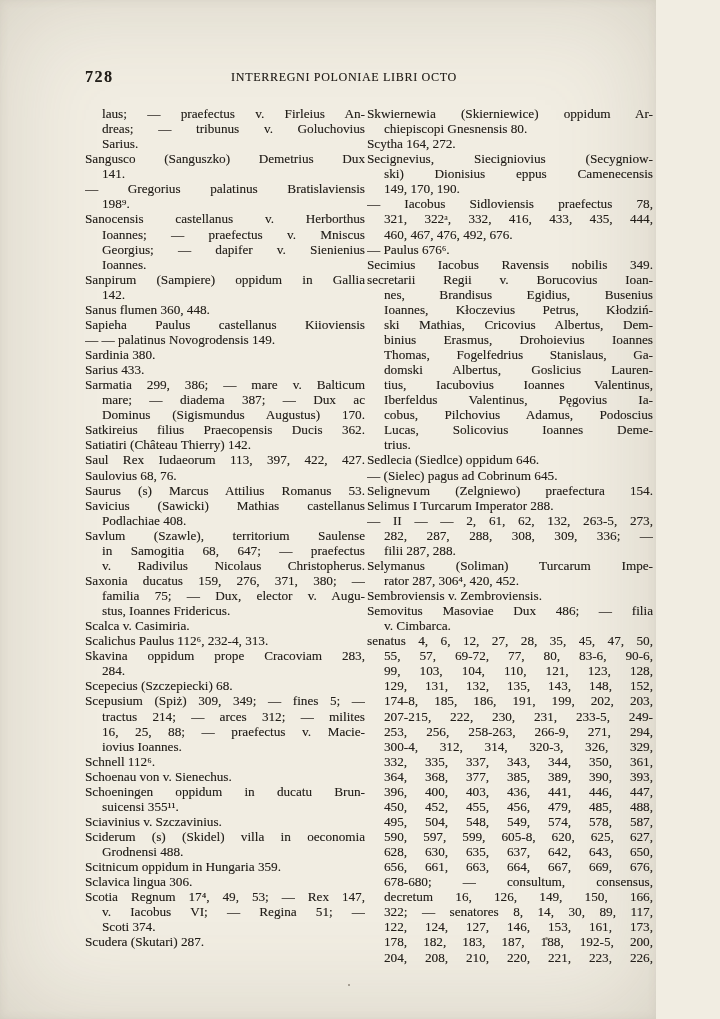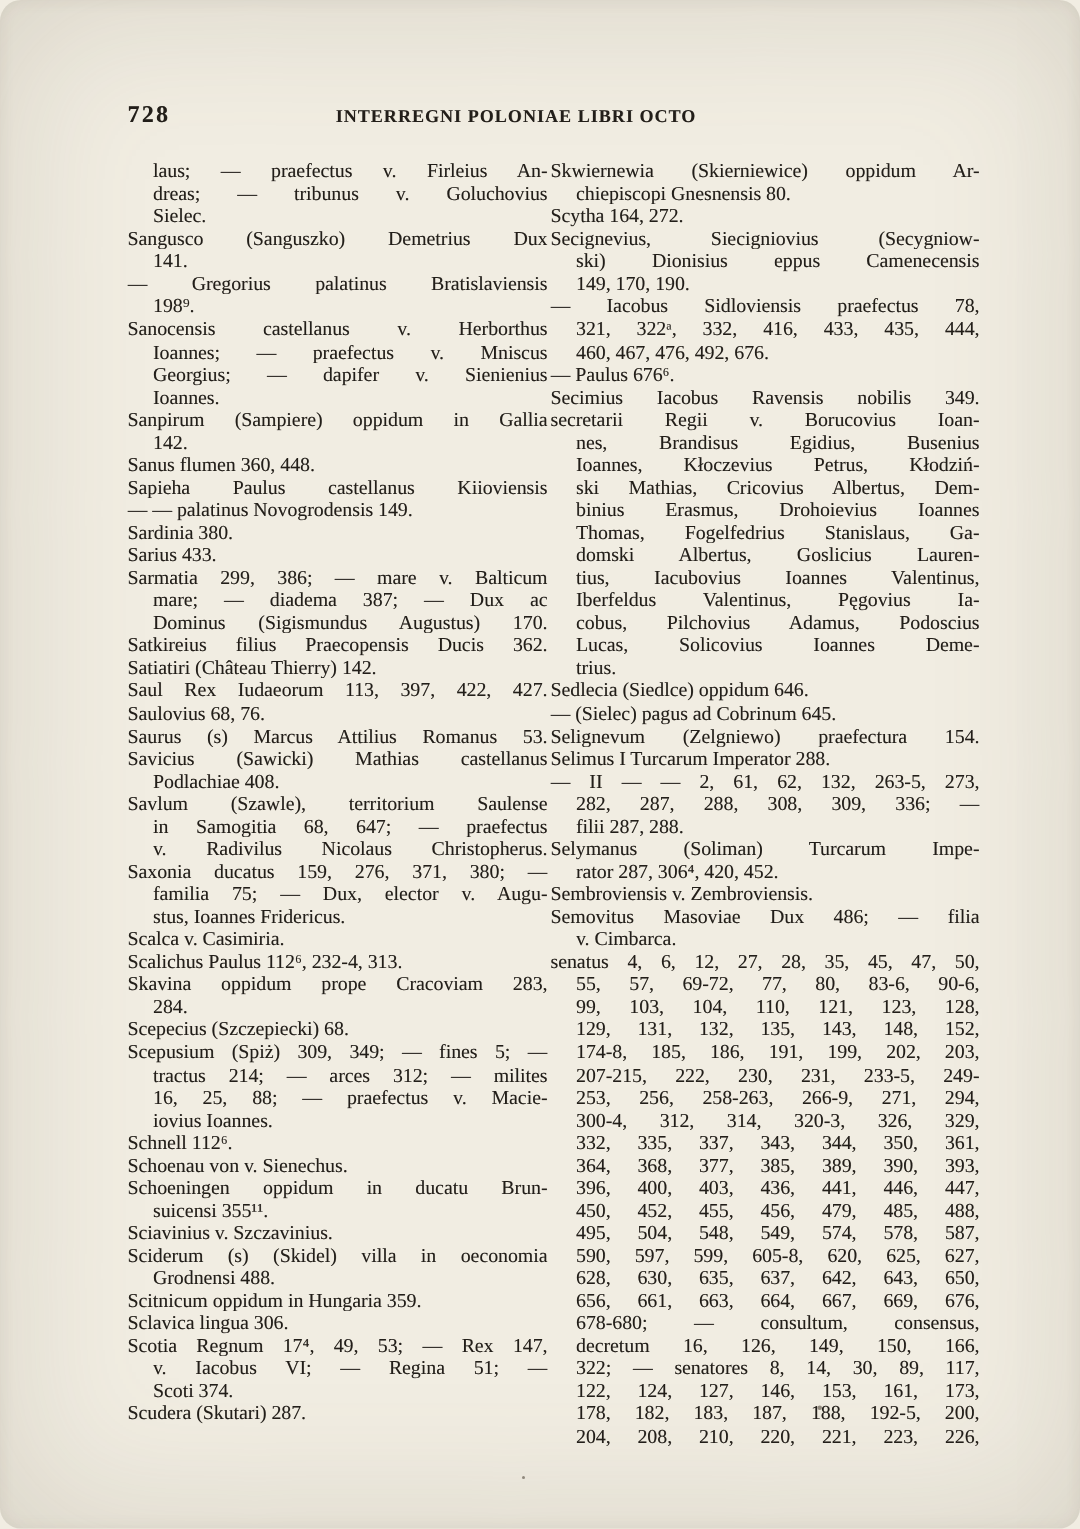--- a/index.html
+++ b/index.html
@@ -5,35 +5,34 @@
   * { box-sizing: border-box; }
   html, body { margin: 0; padding: 0; }
   body {
     width: 720px; height: 1019px;
     background: var(--paper, #f1ede2);
     font-family: "Liberation Serif", "DejaVu Serif", serif;
     color: var(--ink, #221e19);
     overflow: hidden;
   }
   .page {
-    position: relative; width: 720px; height: 1019px;
+    position: relative; width: 656px; height: 1019px;
     box-shadow: inset 0 0 100px rgba(110, 100, 82, 0.20), inset 0 0 10px rgba(110, 100, 82, 0.10);
-    border-radius: 14px;
   }
   .running-head {
     position: absolute; top: 68px; left: 85px; width: 573px; height: 22px;
   }
   .page-number {
     position: absolute; left: 0; top: 0;
     font-size: 16px; font-weight: 700; letter-spacing: 1.5px;
     text-shadow: 0.2px 0.2px 0 rgba(34,30,25,0.45);
   }
   .running-title {
     display: block; text-align: center; padding-right: 55px; padding-top: 2px;
-    font-size: 12px; font-weight: 700; letter-spacing: 0.7px;
+    font-size: 12px; font-weight: 400; letter-spacing: 0.7px;
     text-shadow: 0.2px 0.2px 0 rgba(34,30,25,0.40);
   }
   .columns {
     position: absolute; top: 106px; left: 85px; width: 573px;
     display: flex; gap: 2px;
   }
   .col { width: 280px; }
   .col.right { width: 286px; }
   .line {
     font-size: 13.2px; line-height: 15.07px; height: 15.07px;
@@ -53,21 +52,21 @@
 
   <div class="running-head">
     <span class="page-number">728</span>
     <span class="running-title">INTERREGNI POLONIAE LIBRI OCTO</span>
   </div>
 
   <div class="columns">
     <div class="col left">
         <div class="line ind just">laus; — praefectus v. Firleius An-</div>
         <div class="line ind just">dreas; — tribunus v. Goluchovius</div>
-        <div class="line ind">Sielec.</div>
+        <div class="line ind">Sarius.</div>
         <div class="line just">Sangusco (Sanguszko) Demetrius Dux</div>
         <div class="line ind">141.</div>
         <div class="line just">— Gregorius palatinus Bratislaviensis</div>
         <div class="line ind">198⁹.</div>
         <div class="line just">Sanocensis castellanus v. Herborthus</div>
         <div class="line ind just">Ioannes; — praefectus v. Mniscus</div>
         <div class="line ind just">Georgius; — dapifer v. Sienienius</div>
         <div class="line ind">Ioannes.</div>
         <div class="line just">Sanpirum (Sampiere) oppidum in Gallia</div>
         <div class="line ind">142.</div>

